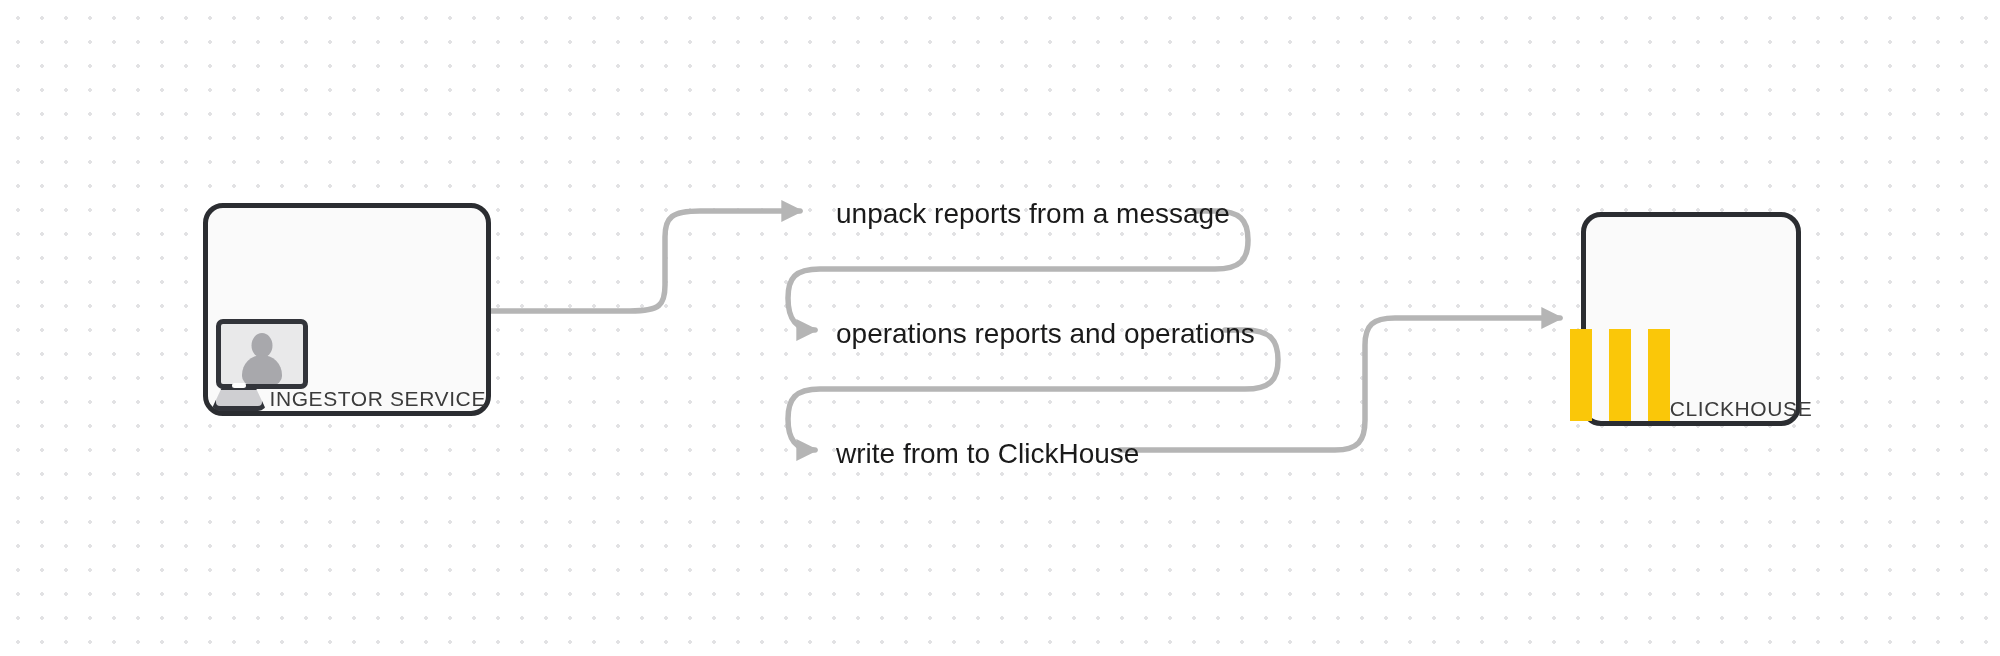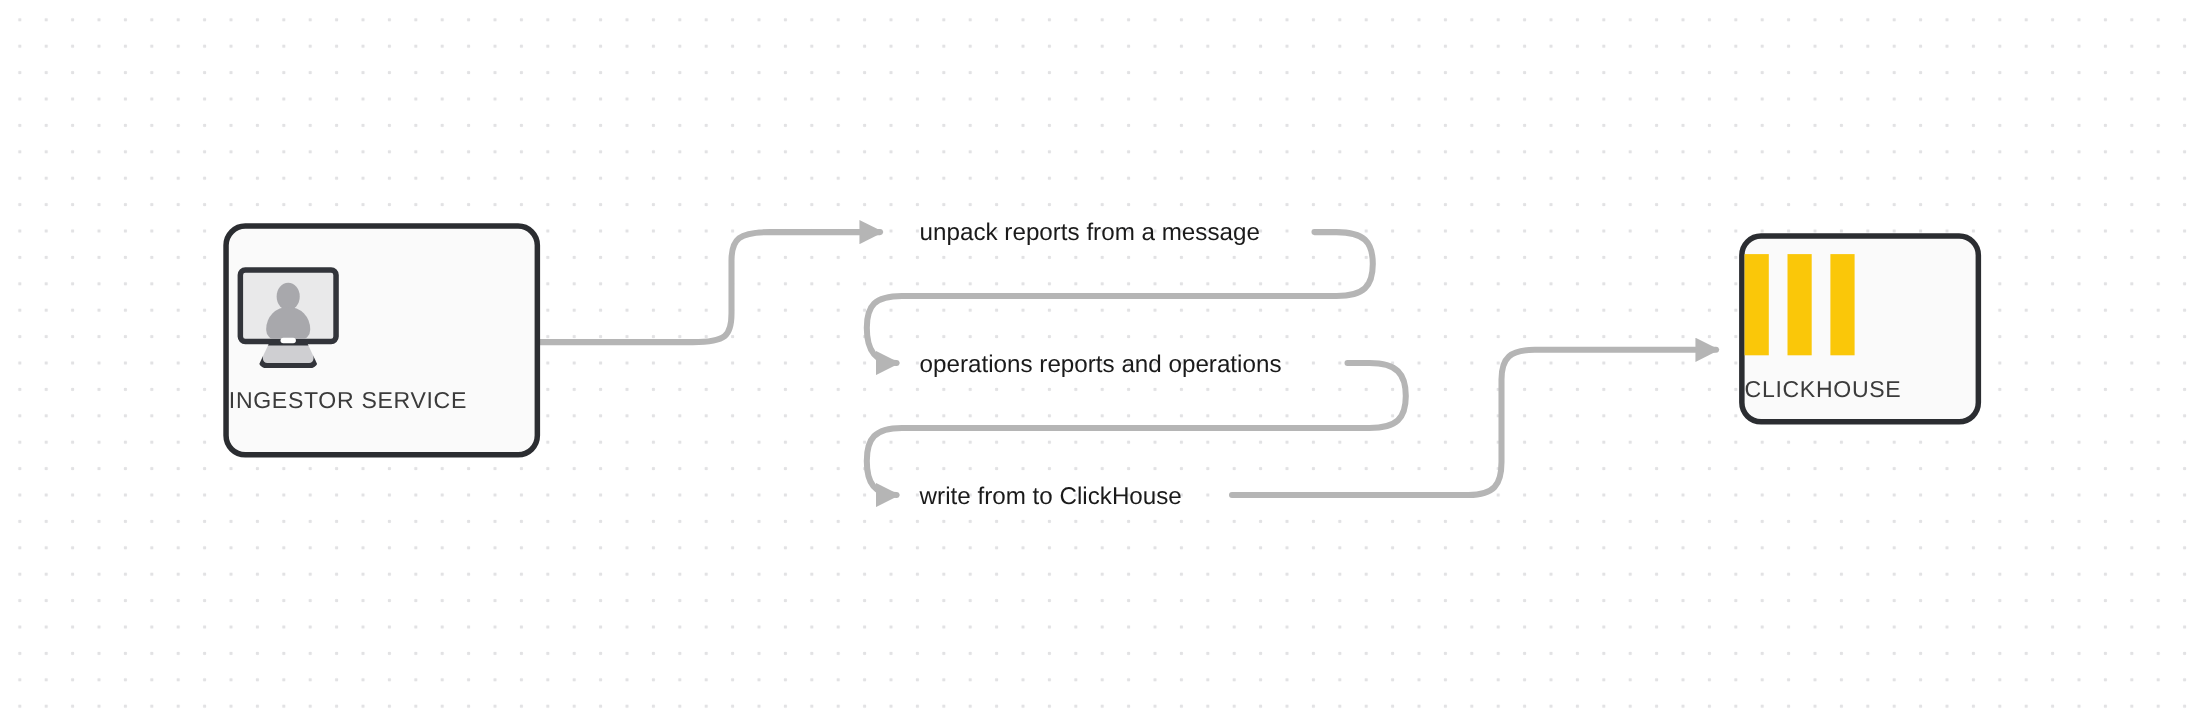--- a/index.html
+++ b/index.html
@@ -20,22 +20,22 @@
   }
 
   
   .node {
     position: absolute;
     box-sizing: border-box;
     background: #fafafa;
     border: 5px solid #2b2d31;
     border-radius: 20px;
     display: flex;
-    flex-direction: column;
-    align-items: flex-start;
+    flex-direction: row;
+    align-items: flex-end;
     justify-content: center;
   }
   .node-label {
     font-size: 21px;
     letter-spacing: 0.6px;
     color: #3b3b3b;
     text-transform: uppercase;
     white-space: nowrap;
   }
 
@@ -44,21 +44,21 @@
     top: 203px;
     width: 288px;
     height: 213px;
   }
   #node-ingestor .node-label { margin-top: 18px; }
 
   #node-clickhouse {
     left: 1581px;
     top: 212px;
     width: 220px;
-    height: 174px;
+    height: 214px;
   }
   #node-clickhouse .node-label { margin-top: 20px; }
 
   
   .monitor-icon {
     position: relative;
     width: 108px;
     height: 92px;
   }
   .monitor-screen {
@@ -135,21 +135,21 @@
     left: 0;
     top: 0;
     width: 2000px;
     height: 656px;
     pointer-events: none;
   }
 
   
   .edge-label {
     position: absolute;
-    font-size: 22px;
+    font-size: 28px;
     color: #1a1a1a;
     white-space: nowrap;
     line-height: 1;
   }
   #edge-label-1 { left: 836px; top: 200px; }
   #edge-label-2 { left: 836px; top: 320px; }
   #edge-label-3 { left: 836px; top: 440px; }
 </style>
 </head>
 <body>

